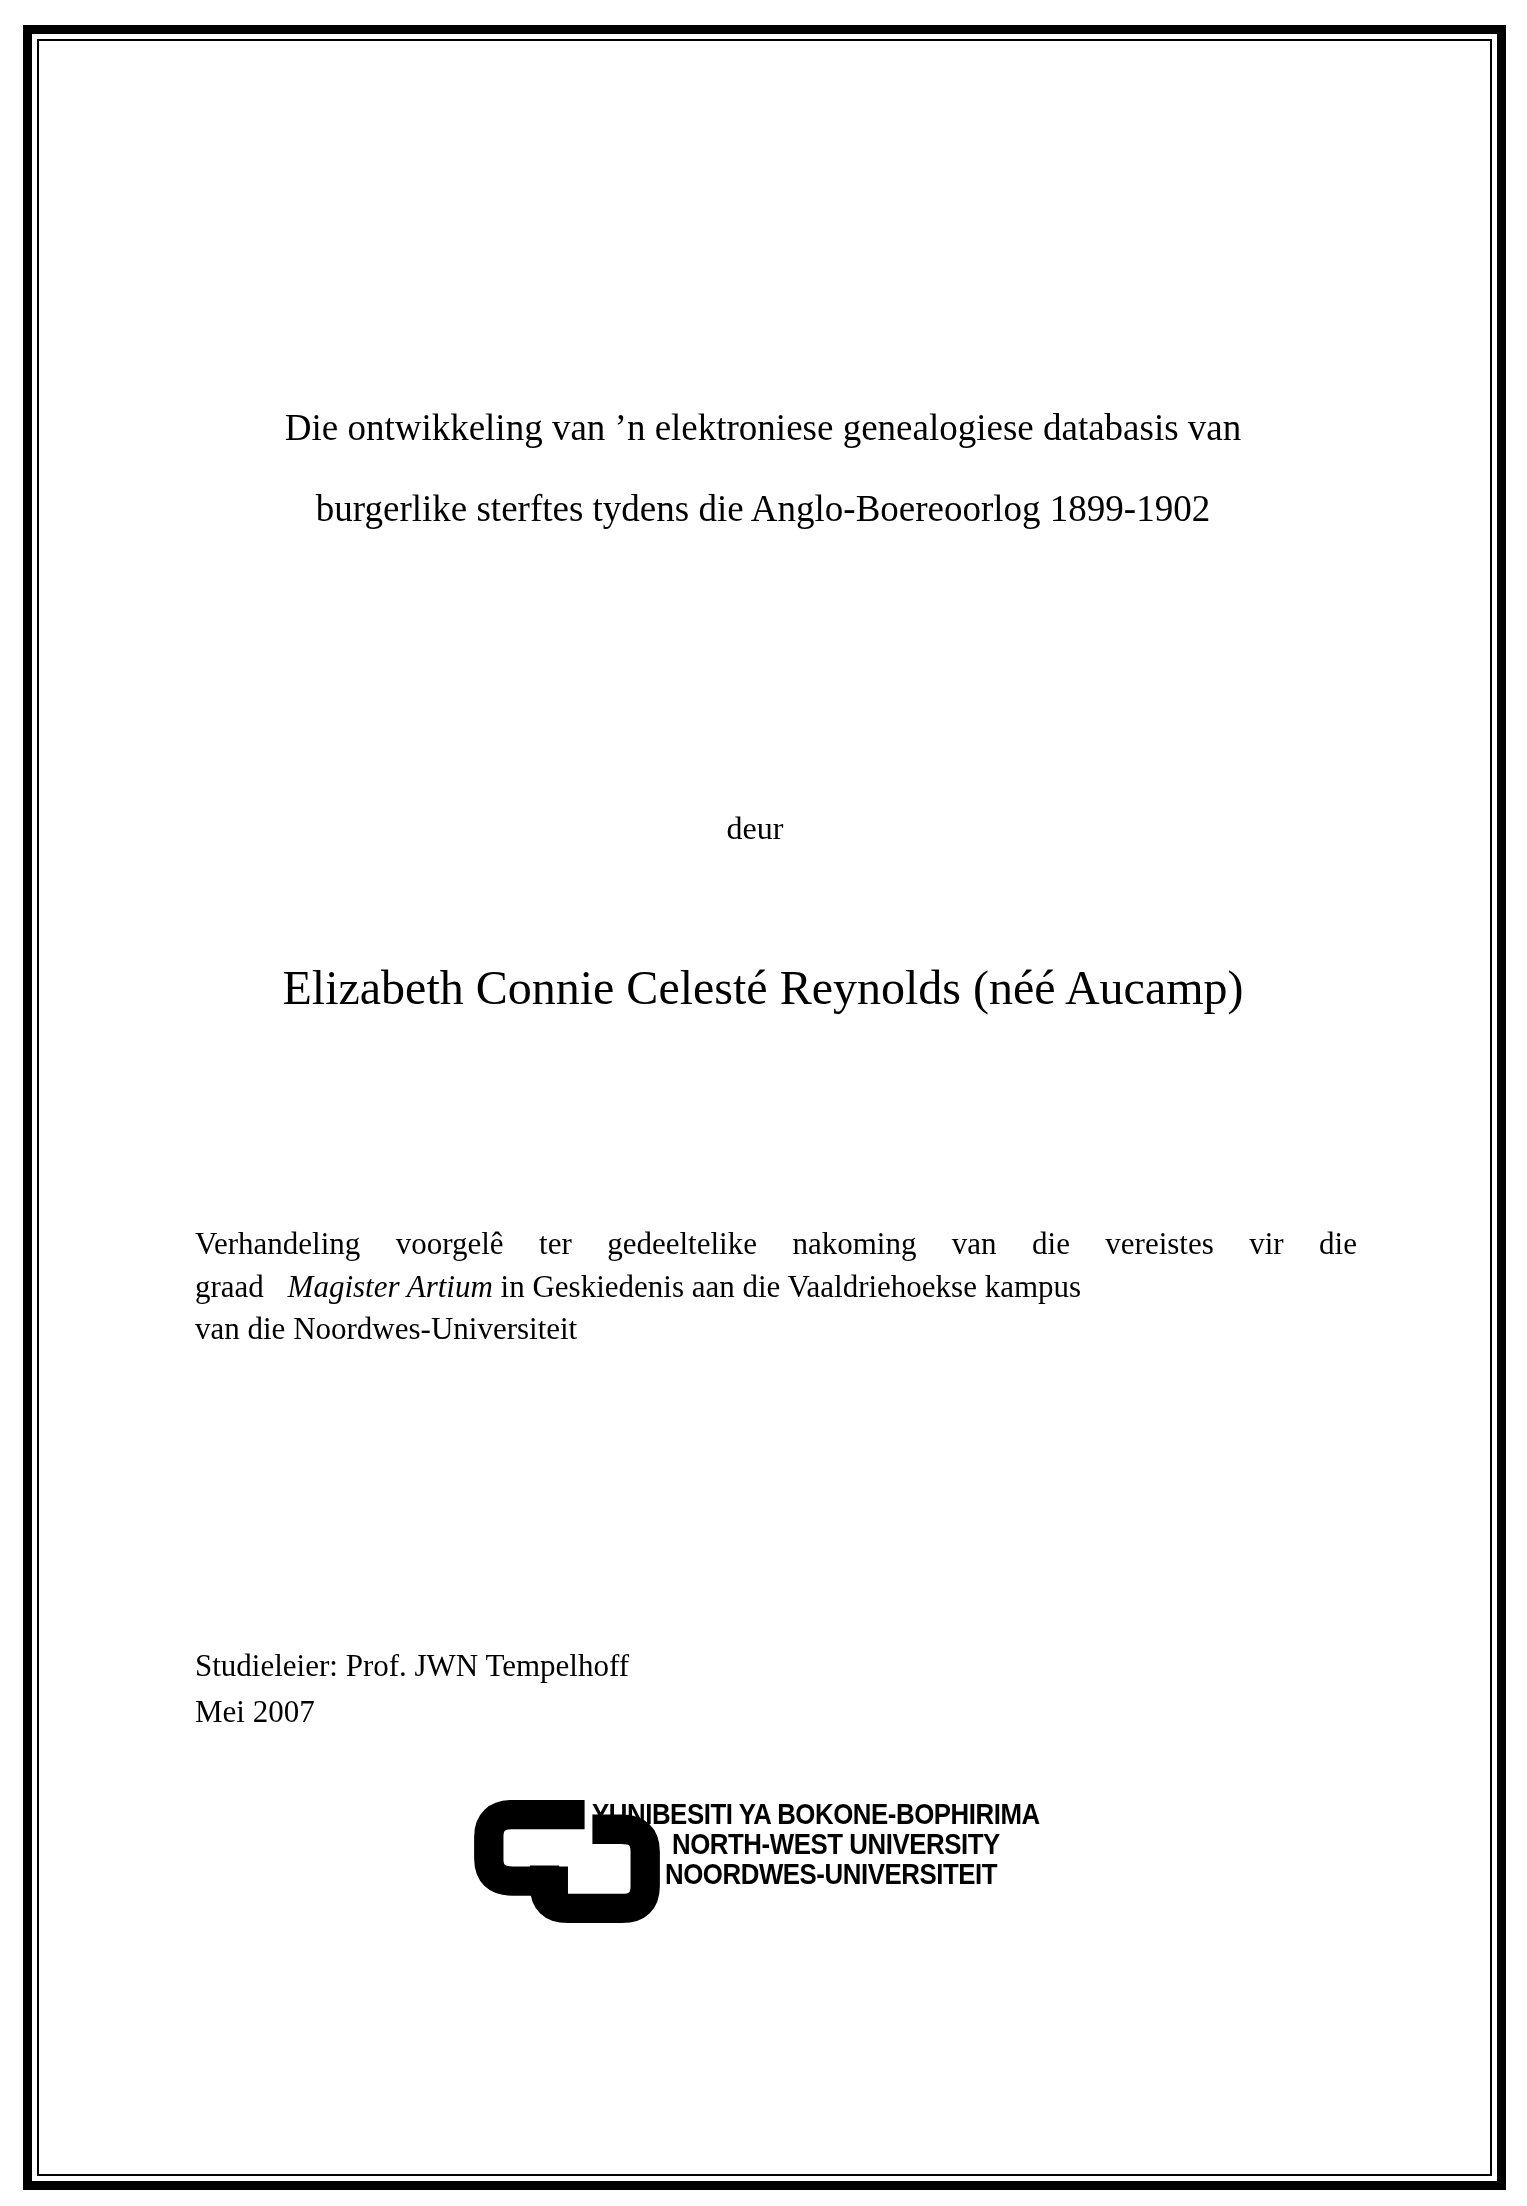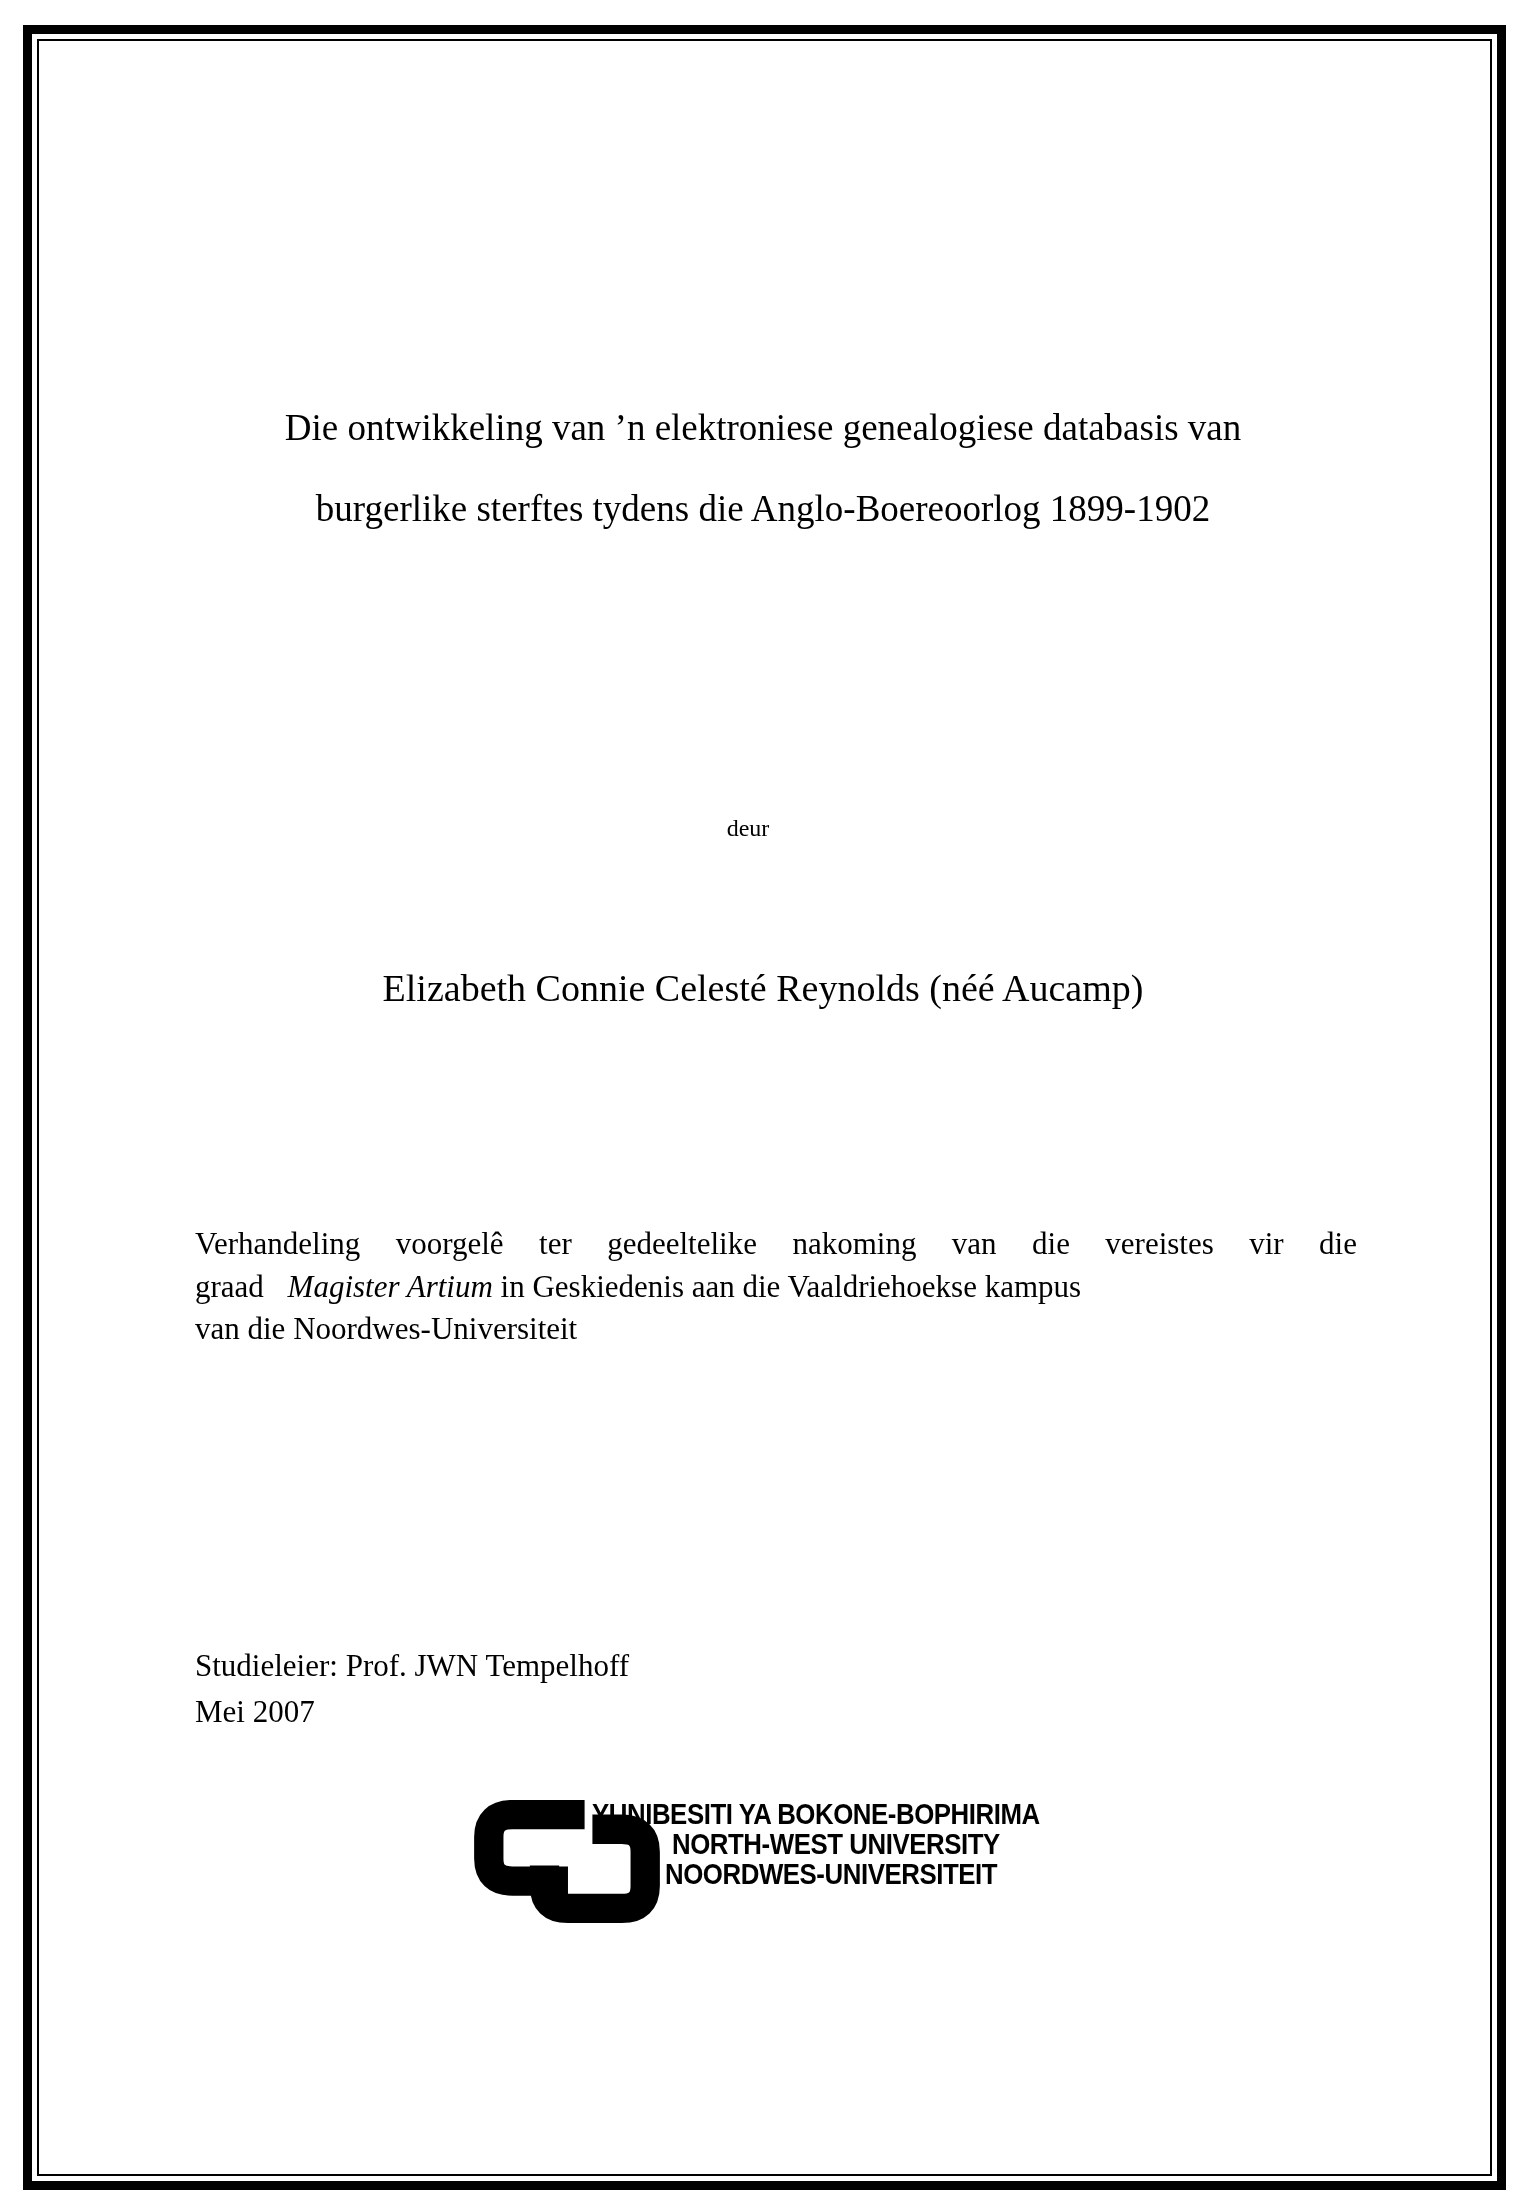--- a/index.html
+++ b/index.html
@@ -15,26 +15,26 @@
   }
   .frame-inner {
     position:absolute; left:37px; top:39px; width:1455px; height:2137px;
     border:2px solid var(--ink); box-sizing:border-box;
   }
   .title {
     position:absolute; left:183px; top:387px; width:1160px;
     text-align:center; font-size:37px; line-height:81px; white-space:nowrap;
   }
   .byline-label {
-    position:absolute; left:168px; top:800px; width:1160px;
-    text-align:center; font-size:24px; line-height:56px;
+    position:absolute; left:175px; top:800px; width:1160px;
+    text-align:center; font-size:32px; line-height:56px;
   }
   .author {
     position:absolute; left:183px; top:956px; width:1160px;
-    text-align:center; font-size:38px; line-height:64px; white-space:nowrap;
+    text-align:center; font-size:48px; line-height:64px; white-space:nowrap;
   }
   .statement {
     position:absolute; left:195px; top:1223px; width:1162px;
     font-size:31px; line-height:42.5px;
   }
   .st-line1 { text-align:justify; text-align-last:justify; }
   .italic { font-style:italic;margin-left:16px; }
   .supervisor {
     position:absolute; left:195px; top:1646px;
     font-size:31px; line-height:40px; white-space:nowrap;

